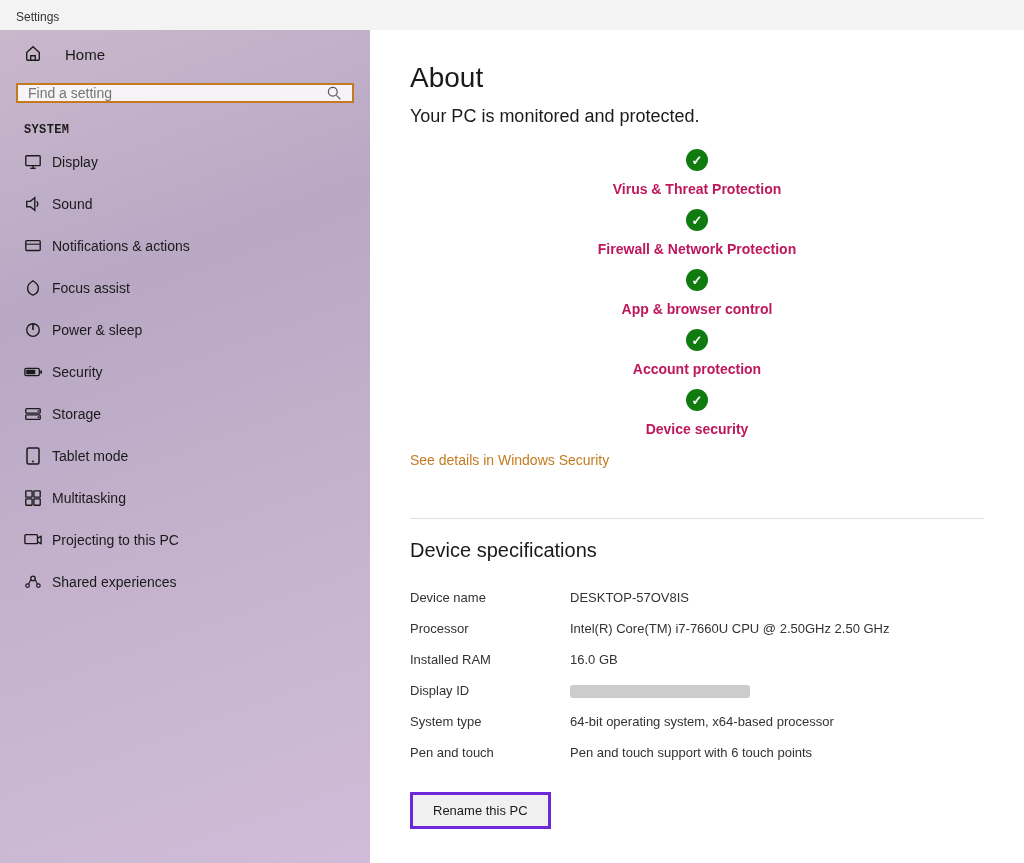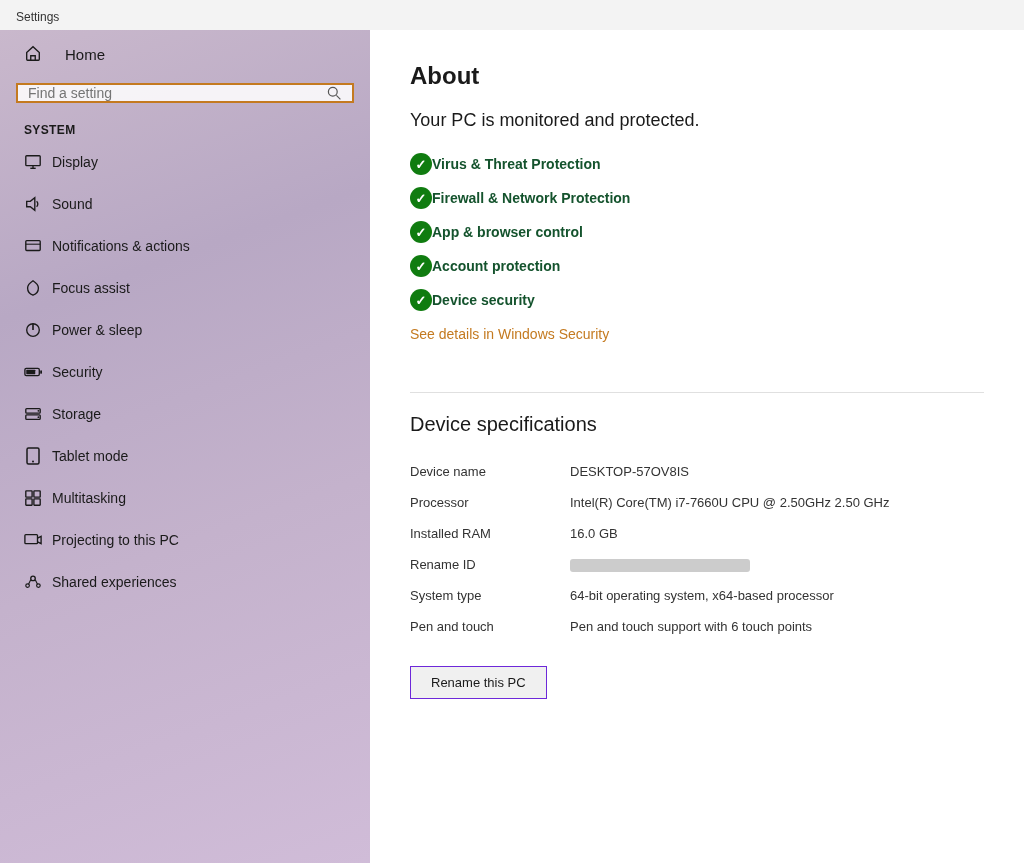--- a/index.html
+++ b/index.html
@@ -73,20 +73,21 @@
       color: #555;
     }
 
     .sidebar-section-label {
       font-size: 12px;
       font-weight: 700;
       color: #1a1a1a;
       padding: 8px 24px 4px 24px;
       text-transform: uppercase;
       letter-spacing: 0.03em;
+      font-family: Liberation Mono, monospace;
     }
 
     .sidebar-item {
       display: flex;
       align-items: center;
       padding: 12px 24px;
       font-size: 14px;
       color: #1a1a1a;
       cursor: pointer;
       gap: 10px;
@@ -105,45 +106,47 @@
 
     
     .content {
       flex: 1;
       background: #ffffff;
       overflow-y: auto;
       padding: 32px 40px 32px 40px;
     }
 
     .page-title {
-      font-size: 24px;
-      font-weight: 700;
-      color: #1a1a1a;
-      margin-bottom: 20px;
+      font-size: 28px;
+      font-weight: 400;
+      color: #1a1a1a;
+      margin-bottom: 12px;
     }
 
     .section-heading {
       font-size: 18px;
       font-weight: 400;
       color: #1a1a1a;
       margin-bottom: 16px;
     }
 
     .protection-list {
       list-style: none;
       margin-bottom: 8px;
     }
 
     .protection-item {
       display: flex;
       align-items: center;
+      gap: 10px;
       padding: 6px 0;
       font-size: 14px;
       font-weight: 600;
-      color: #14532d;
+      color: #be185d;
+      flex-direction: column;
     }
 
     .check-icon {
       width: 22px;
       height: 22px;
       border-radius: 50%;
       background: #107c10;
       display: flex;
       align-items: center;
       justify-content: center;
@@ -200,21 +203,21 @@
 
     .spec-value {
       color: #333;
       flex: 1;
     }
 
     .rename-btn {
       margin-top: 24px;
       padding: 8px 20px;
       background: #f0f0f0;
-      border: 1px solid #6d28d9;
+      border: 3px solid #6d28d9;
       font-size: 13px;
       cursor: pointer;
       font-family: 'Segoe UI', Arial, sans-serif;
       color: #1a1a1a;
     }
   </style>
 </head>
 <body>
 
 <div class="title-bar">
@@ -412,21 +415,21 @@
         <span class="spec-value">Intel(R) Core(TM) i7-7660U CPU @ 2.50GHz   2.50 GHz</span>
       </div>
 
       <div class="spec-row">
         <span class="spec-label">Installed RAM</span>
         <span class="spec-value">16.0 GB</span>
       </div>
 
 
       <div class="spec-row">
-        <span class="spec-label">Rename ID</span>
+        <span class="spec-label">Display ID</span>
         <span class="spec-value">
           <span style="display:inline-block; background:#ccc; border-radius:3px; height:13px; width:180px; vertical-align:middle;"></span>
         </span>
       </div>
 
       <div class="spec-row">
         <span class="spec-label">System type</span>
         <span class="spec-value">64-bit operating system, x64-based processor</span>
       </div>
 

